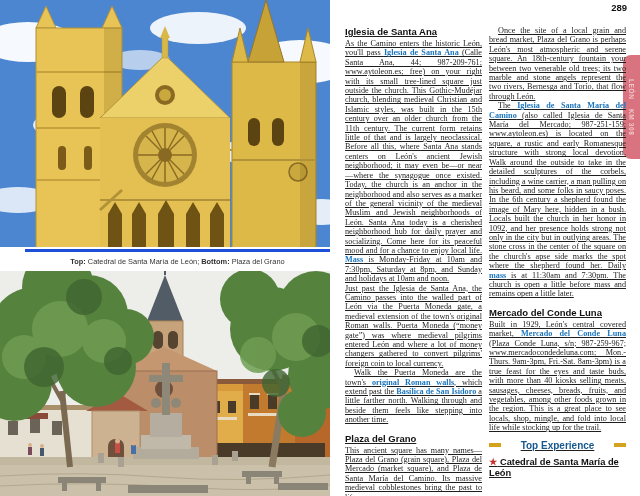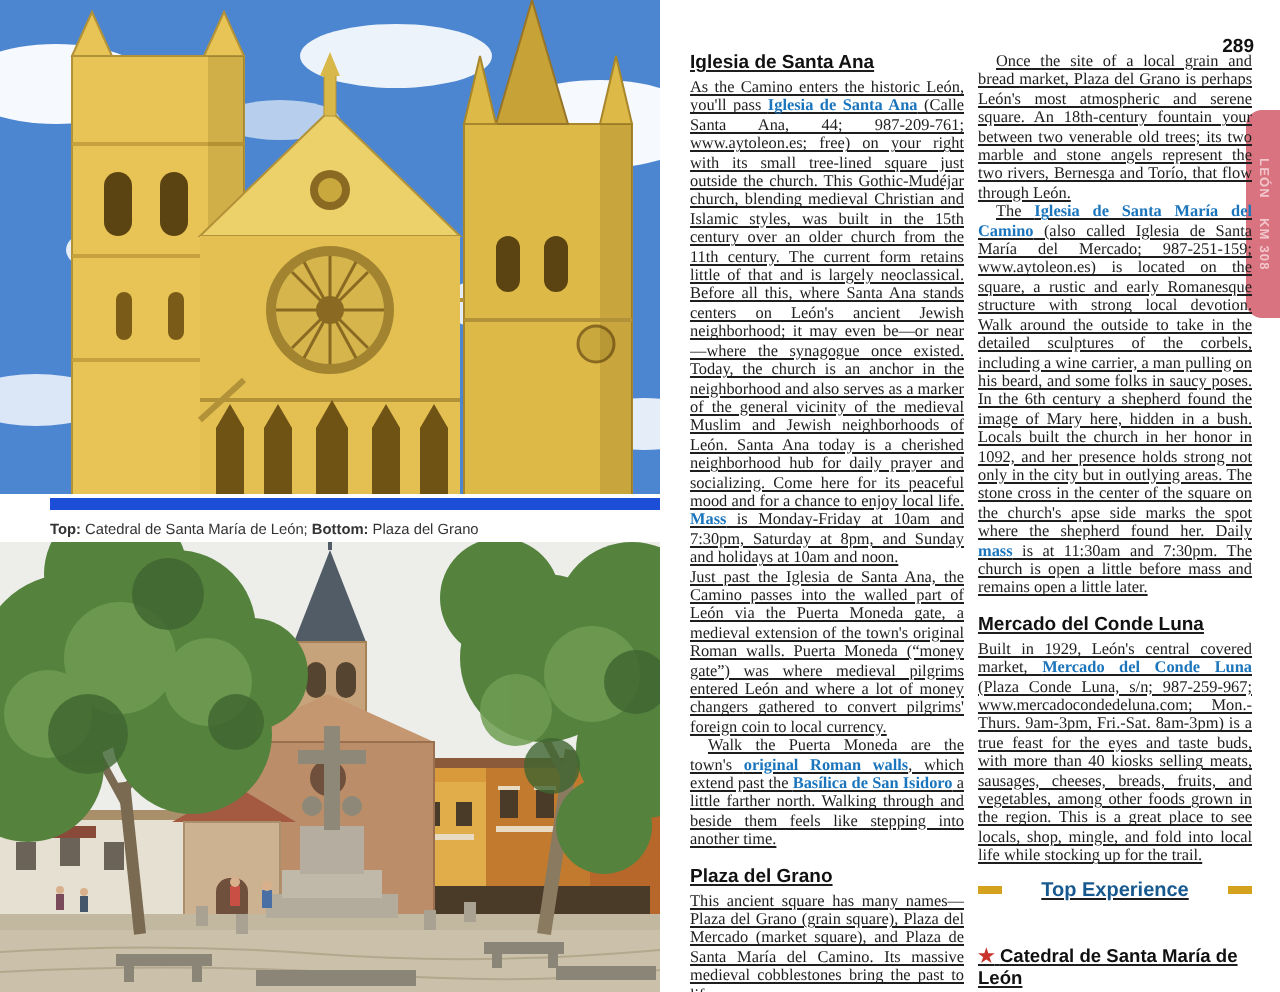--- a/index.html
+++ b/index.html
@@ -4,45 +4,45 @@
 <style>
   html,body{margin:0;padding:0;background:#ffffff;}
   .page{position:relative;width:640px;height:496px;background:#ffffff;overflow:hidden;
         font-family:"Liberation Serif",serif;color:#222;}
   
   .photo{position:absolute;left:0;width:330px;overflow:hidden;}
   .photo-top{top:0;height:247px;}
   .photo-bottom{top:271px;height:225px;}
   .photo svg{display:block;width:100%;height:100%;}
   
-  .caption{position:absolute;left:25px;top:249px;width:305px;border-top:6px solid #1d4ed8;
-           padding-top:5px;font:7.4px/9px "Liberation Sans",sans-serif;color:#333;}
+  .caption{position:absolute;left:25px;top:249px;width:305px;border-top:3px solid #1d4ed8;
+           padding-top:5px;font:7.4px/9px "Liberation Sans",sans-serif;color:#333;text-align:center;}
   .caption .t-b{font-weight:bold;}
   
-  .page-number{position:absolute;top:18px;right:13px;font:bold 9.5px "Liberation Sans",sans-serif;color:#111;}
+  .page-number{position:absolute;top:2px;right:13px;font:bold 9.5px "Liberation Sans",sans-serif;color:#111;}
   
   .side-tab{position:absolute;right:0;top:55px;width:17px;height:104px;background:#d8737f;
             border-radius:8px 0 0 8px;display:flex;flex-direction:column;align-items:center;
             justify-content:center;gap:9px;}
   .side-tab span{writing-mode:vertical-rl;font:bold 6.5px "Liberation Sans",sans-serif;
             color:#f2c6cb;letter-spacing:0.6px;white-space:nowrap;}
   
   .col{position:absolute;top:26px;width:137px;height:470px;overflow:hidden;
        font:8.2px/9.4px "Liberation Serif",serif;color:#1e1e1e;text-decoration:underline;}
   .col-left{left:345px;}
   .col-right{left:489px;}
   .col h3{font:bold 9.5px/11px "Liberation Sans",sans-serif;color:#111;margin:8px 0 2px 0;}
   .col h3:first-child{margin-top:0;}
   .col p{margin:0;text-align:justify;}
   .col p.indent{text-indent:9px;}
   .t-link{color:#1b75bc;font-weight:bold;}
   .t-b{font-weight:bold;}
   
   .top-exp{margin-top:7px;}
-  .te-header{display:flex;align-items:center;gap:20px;margin:0 0 22px 0;}
+  .te-header{display:flex;align-items:center;gap:20px;margin:0 0 6px 0;}
   .te-bar{height:4px;background:#d4a21d;flex:1;}
   .te-title{font:bold 10px "Liberation Sans",sans-serif;color:#17598f;white-space:nowrap;}
   .te-heading{font:bold 9.3px/11px "Liberation Sans",sans-serif;color:#111;margin:0 0 2px 0;}
   .te-star{color:#c9332b;}
 </style>
 </head>
 <body>
 
 <div class="page">
 

